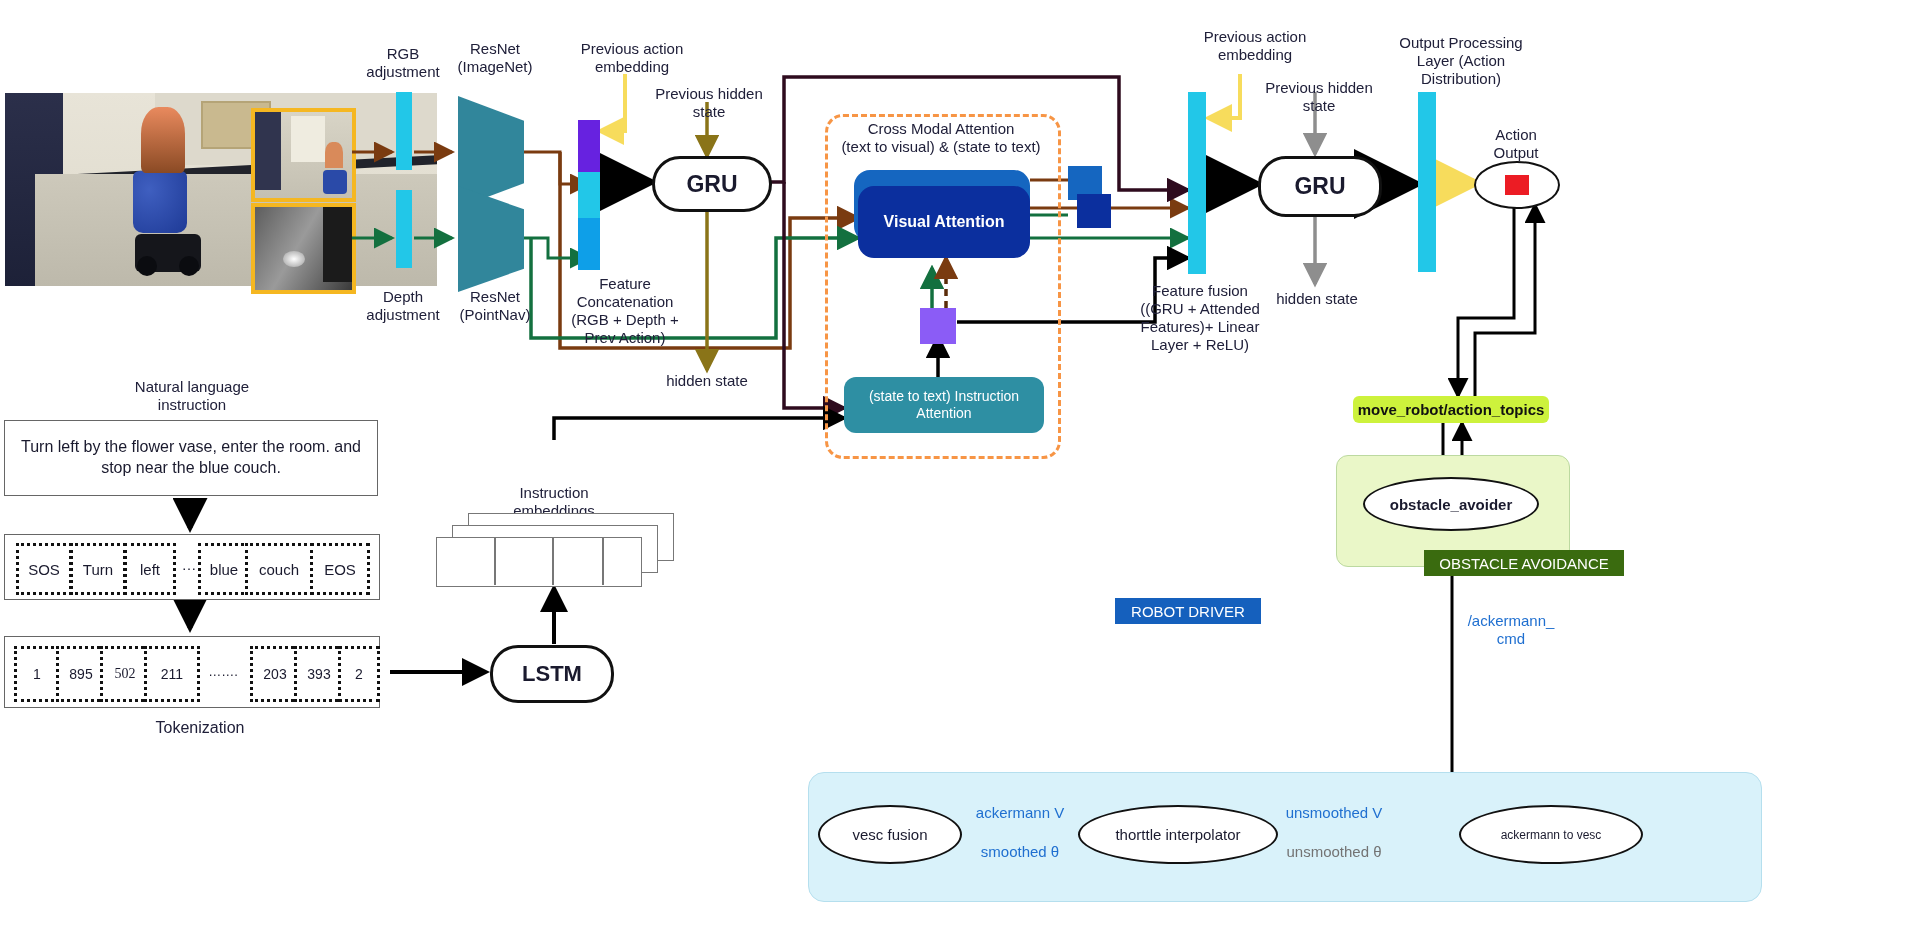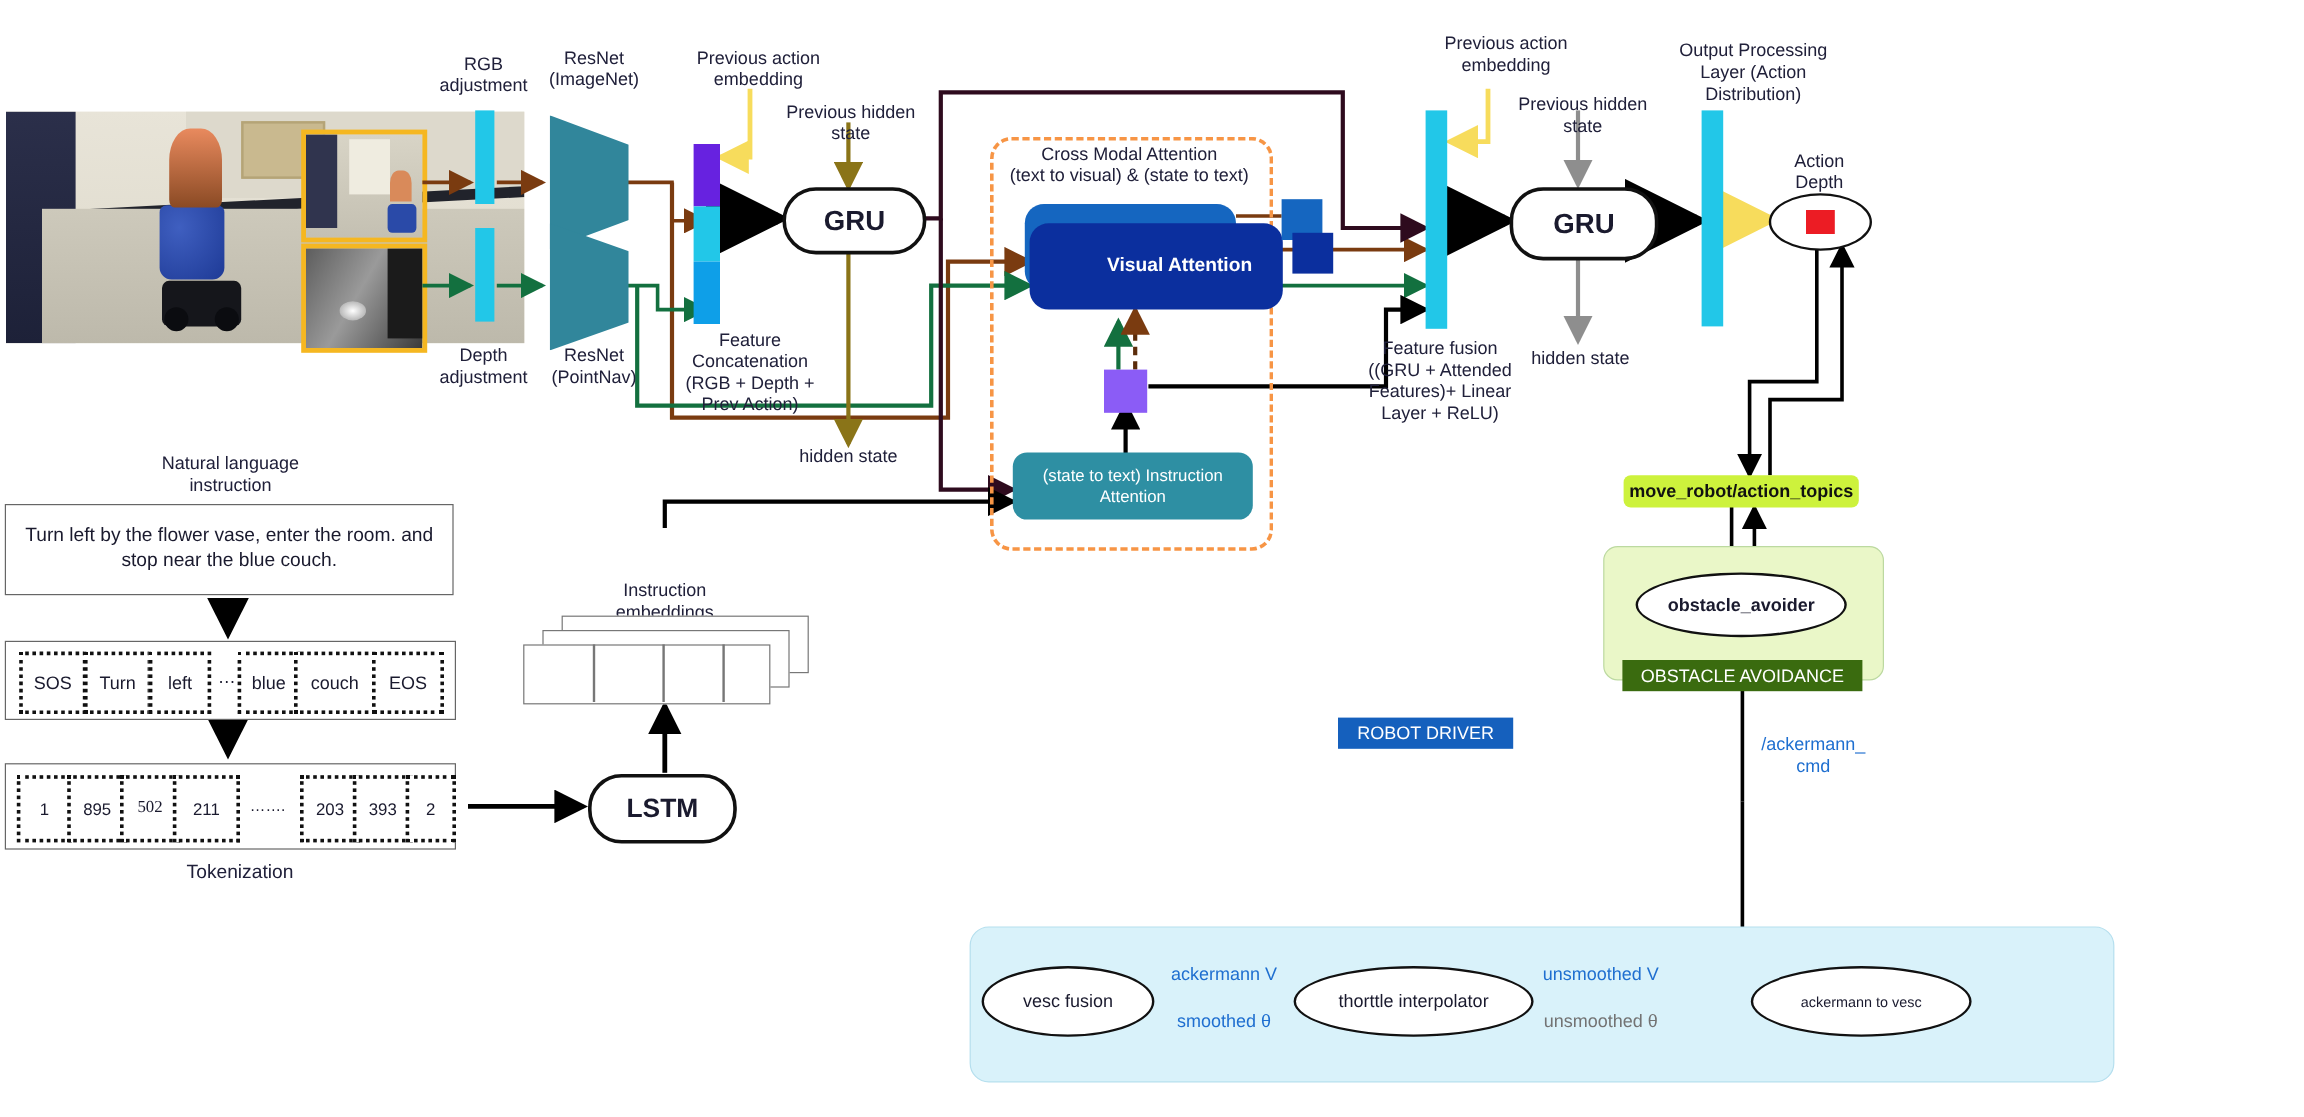--- a/index.html
+++ b/index.html
@@ -188,21 +188,21 @@
 state</div>
 <div class="rounded" style="left:652px;top:156px;width:114px;height:50px;font-size:23px;">GRU</div>
 <div class="lbl" style="left:648px;top:372px;width:118px;font-size:15px;">hidden state</div>
 
 <div class="dashbox" style="left:825px;top:114px;width:230px;height:339px;"></div>
 <div class="lbl" style="left:832px;top:120px;width:218px;font-size:15px;white-space:pre-line;">Cross Modal Attention
 (text to visual) &amp; (state to text)</div>
 
 <div class="abs" style="left:854px;top:170px;width:176px;height:72px;background:#1566c0;border-radius:16px;"></div>
 <div class="abs" style="left:858px;top:186px;width:172px;height:72px;background:#0b2f9e;border-radius:16px;
-     display:flex;align-items:center;justify-content:center;color:#fff;font-weight:bold;font-size:16px;padding-left:39px;">Visual Attention</div>
+     display:flex;align-items:center;justify-content:center;color:#fff;font-weight:bold;font-size:16px;">Visual Attention</div>
 
 <div class="abs" style="left:920px;top:308px;width:36px;height:36px;background:#8b5cf6;"></div>
 
 <div class="abs" style="left:844px;top:377px;width:188px;height:56px;background:#2e8fa3;border-radius:12px;
      display:flex;align-items:center;justify-content:center;text-align:center;color:#fff;
      font-size:14px;line-height:1.25;white-space:pre-line;padding:0 6px;">(state to text) Instruction
 Attention</div>
 
 <div class="abs" style="left:1068px;top:166px;width:34px;height:34px;background:#1566c0;"></div>
 <div class="abs" style="left:1077px;top:194px;width:34px;height:34px;background:#0b2f9e;"></div>
@@ -218,21 +218,21 @@
 <div class="lbl" style="left:1248px;top:79px;width:142px;font-size:15px;">Previous hidden state</div>
 <div class="rounded" style="left:1258px;top:156px;width:118px;height:55px;font-size:23px;">GRU</div>
 <div class="lbl" style="left:1256px;top:290px;width:122px;font-size:15px;">hidden state</div>
 
 <div class="lbl" style="left:1388px;top:34px;width:146px;font-size:15px;white-space:pre-line;">Output Processing
 Layer (Action
 Distribution)</div>
 <div class="bar" style="left:1418px;top:92px;width:18px;height:180px;"></div>
 
 <div class="lbl" style="left:1470px;top:126px;width:92px;font-size:15px;white-space:pre-line;">Action
-Depth</div>
+Output</div>
 <div class="ellipse" style="left:1474px;top:161px;width:82px;height:44px;">
   <div class="abs" style="width:24px;height:20px;background:#ec1c24;"></div>
 </div>
 
 <div class="lbl" style="left:120px;top:378px;width:144px;font-size:15px;white-space:pre-line;">Natural language
 instruction</div>
 <div class="abs" style="left:4px;top:420px;width:374px;height:76px;border:1.5px solid #666;background:#fff;
      display:flex;align-items:center;justify-content:center;text-align:center;
      font-size:16px;line-height:1.3;padding:0 12px;box-sizing:border-box;">Turn left by the flower vase, enter the room. and stop near the blue couch.</div>
 
@@ -268,21 +268,21 @@
   <div class="abs" style="left:58px;top:24px;width:1.5px;height:48px;background:#777;"></div>
   <div class="abs" style="left:116px;top:24px;width:1.5px;height:48px;background:#777;"></div>
   <div class="abs" style="left:166px;top:24px;width:1.5px;height:48px;background:#777;"></div>
 </div>
 
 <div class="abs" style="left:1336px;top:455px;width:232px;height:110px;background:#eaf7c8;
      border:1px solid #bcd9a0;border-radius:12px;"></div>
 <div class="abs" style="left:1353px;top:396px;width:196px;height:27px;background:#cdf23c;border-radius:6px;
      display:flex;align-items:center;justify-content:center;font-size:15px;font-weight:bold;color:#111;">move_robot/action_topics</div>
 <div class="ellipse" style="left:1363px;top:477px;width:172px;height:50px;font-size:15px;font-weight:bold;">obstacle_avoider</div>
-<div class="abs" style="left:1352px;top:550px;width:200px;height:26px;background:#3a6b0f;
+<div class="abs" style="left:1424px;top:550px;width:200px;height:26px;background:#3a6b0f;
      display:flex;align-items:center;justify-content:center;color:#fff;font-size:15px;">OBSTACLE AVOIDANCE</div>
 
 <div class="abs" style="left:808px;top:772px;width:952px;height:128px;background:#d9f2fa;
      border:1px solid #b5dfee;border-radius:16px;"></div>
 <div class="abs" style="left:1115px;top:598px;width:146px;height:26px;background:#1560bd;
      display:flex;align-items:center;justify-content:center;color:#fff;font-size:15px;">ROBOT DRIVER</div>
 <div class="lbl" style="left:1456px;top:612px;width:110px;font-size:15px;color:#1f6fd0;white-space:pre-line;">/ackermann_
 cmd</div>
 
 <div class="ellipse" style="left:1459px;top:805px;width:180px;height:55px;font-size:12px;">ackermann to vesc</div>

